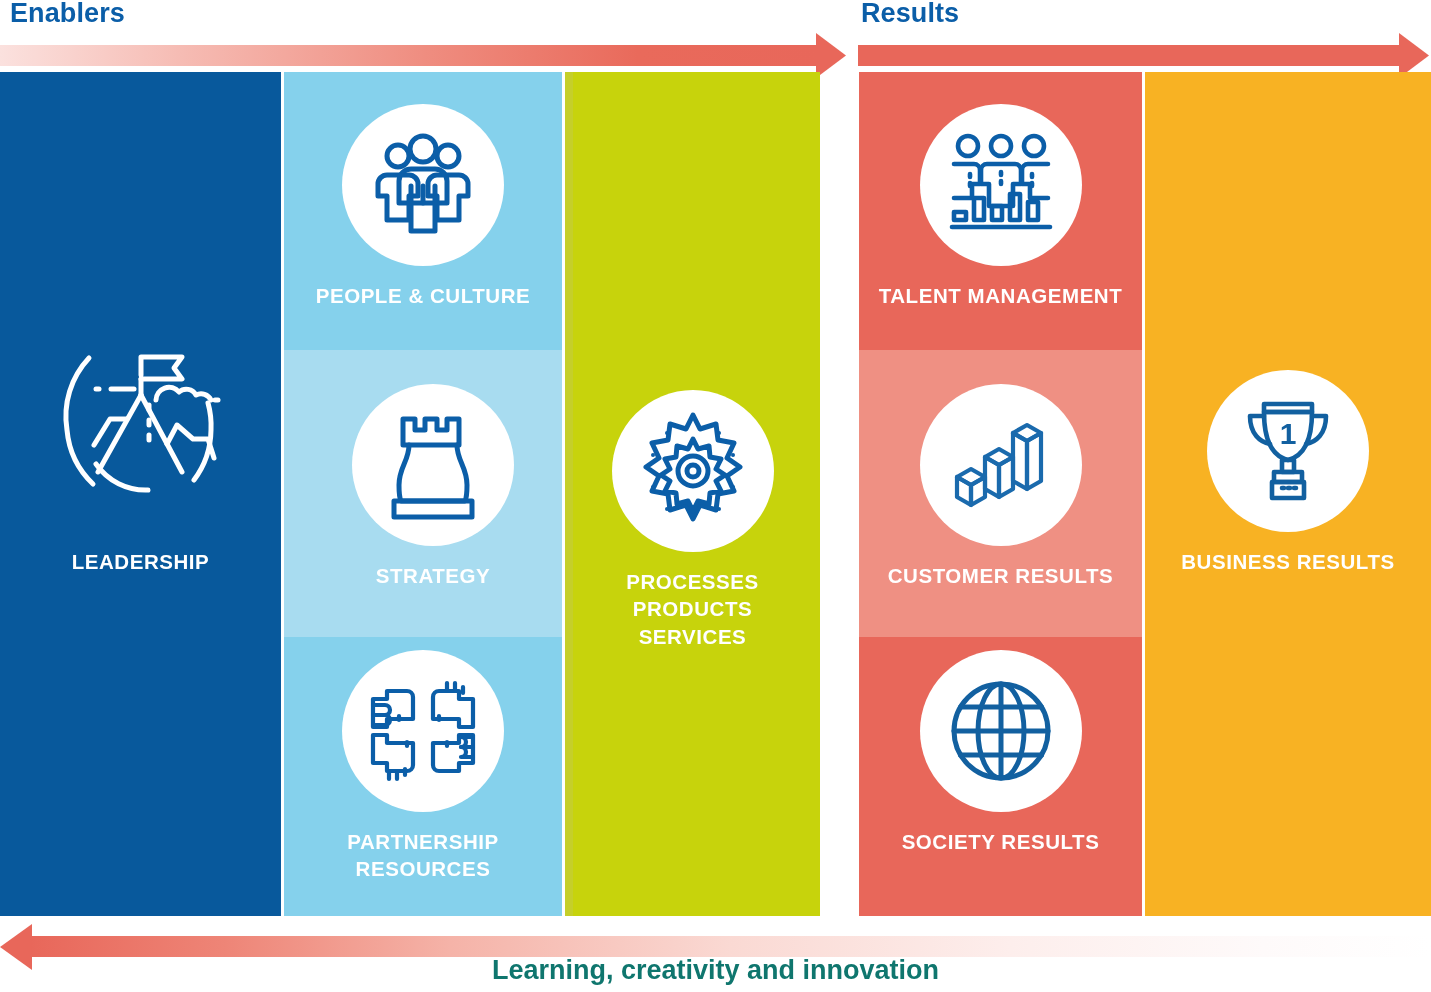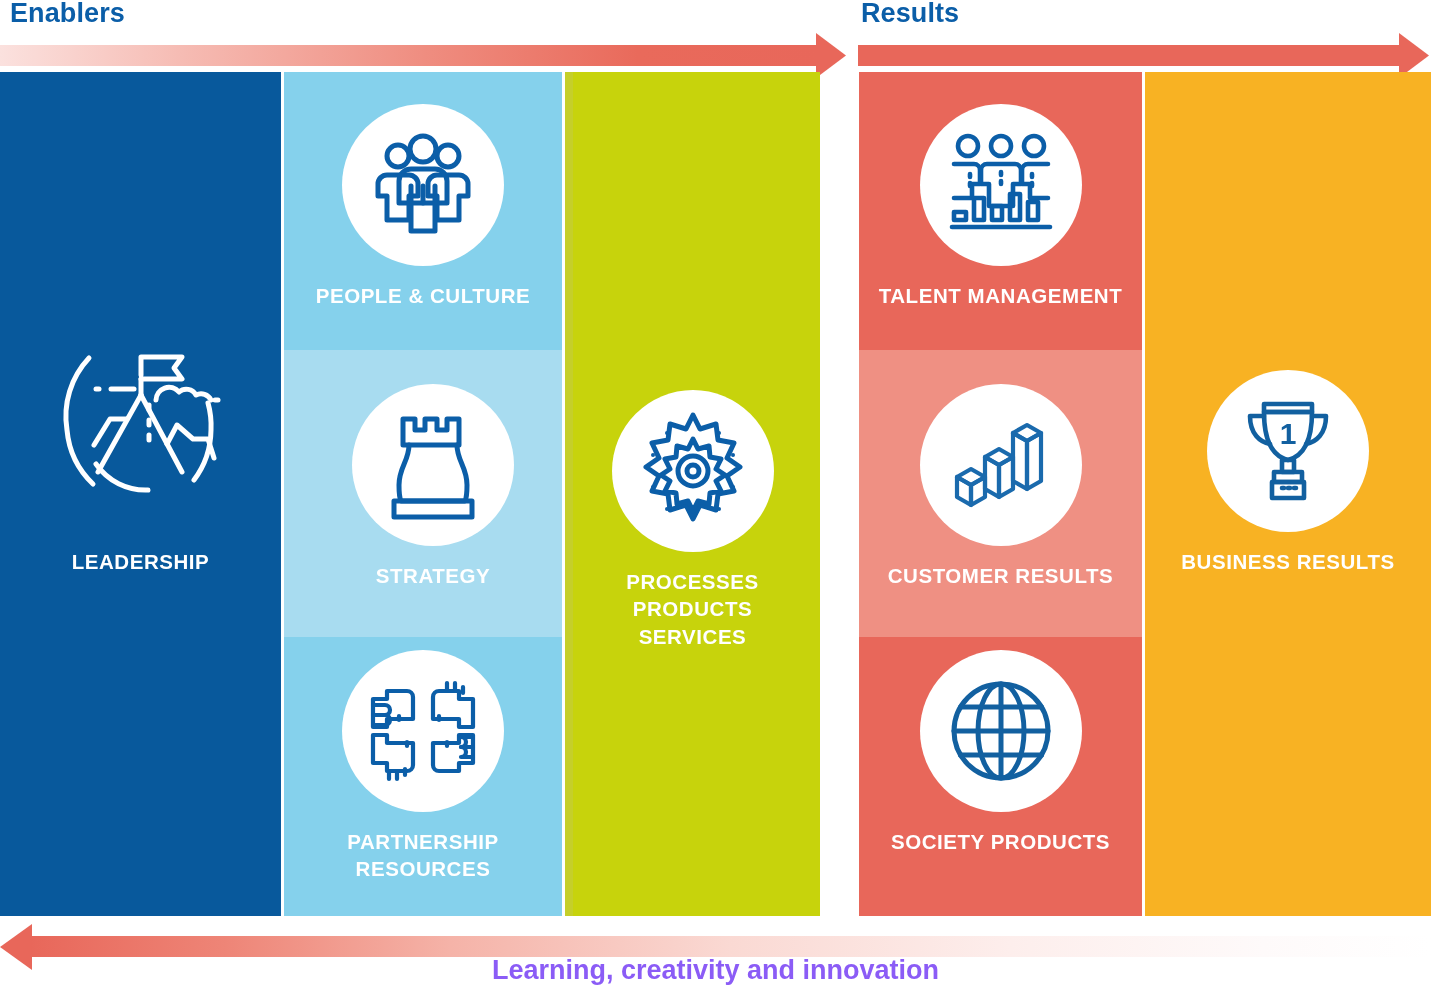--- a/index.html
+++ b/index.html
@@ -48,21 +48,21 @@
   }
   #arrow-bottom .arrow-shaft {
     left: 30px; top: 12px; height: 21px; width: 1401px;
     background: linear-gradient(to right, #e8675a 0%, #ee8577 14%, #f5b3a8 30%, #fad9d3 50%, #fdeeec 70%, #fefafa 88%, #ffffff 100%);
   }
   #arrow-bottom .arrow-head { left: 0px; top: 0px; }
 
   #footer-caption {
     position: absolute; left: 0; top: 955px; width: 1431px;
     text-align: center;
-    font-size: 27px; font-weight: 700; color: #8b5cf6;
+    font-size: 27px; font-weight: 700; color: #0f766e;
   }
 
   
   .board { position: absolute; left: 0; top: 72px; width: 1431px; height: 844px; }
 
   .column { position: absolute; top: 0; height: 844px; }
   #col-leadership  { left: 0px;    width: 281px; background: #08599c; }
   #col-enablers2   { left: 284px;  width: 278px; background: #85d1ec; }
   #col-processes   { left: 565px;  width: 255px; background: #c7d30c; }
   #col-results1    { left: 859px;  width: 283px; background: #e8675a; }
@@ -296,21 +296,21 @@
         <div class="badge">
           <svg width="114" height="114" viewBox="0 0 114 114" fill="none" stroke="#1260a0" stroke-width="5" stroke-linecap="round" stroke-linejoin="round">
             <circle cx="57" cy="57" r="47"></circle>
             <ellipse cx="57" cy="57" rx="23" ry="47"></ellipse>
             <path d="M57 10 v94"></path>
             <path d="M10 57 h94"></path>
             <path d="M16.5 33 h81"></path>
             <path d="M16.5 81 h81"></path>
           </svg>
         </div>
-        <div class="cell-label">SOCIETY PRODUCTS</div>
+        <div class="cell-label">SOCIETY RESULTS</div>
       </div>
     </div>
 
     <div class="column" id="col-business">
       <div class="cell" id="cell-business">
         <div class="badge">
           <svg width="112" height="118" viewBox="0 0 112 118" fill="none" stroke="#1260a0" stroke-width="4.6" stroke-linecap="round" stroke-linejoin="round">
             <path d="M32 12 h48 v8 h-48z"></path>
             <path d="M32 20 h48 c0 28 -8 44 -24 48 c-16 -4 -24 -20 -24 -48z"></path>
             <path d="M32 24 h-14 c0 18 10 26 20 28"></path>

